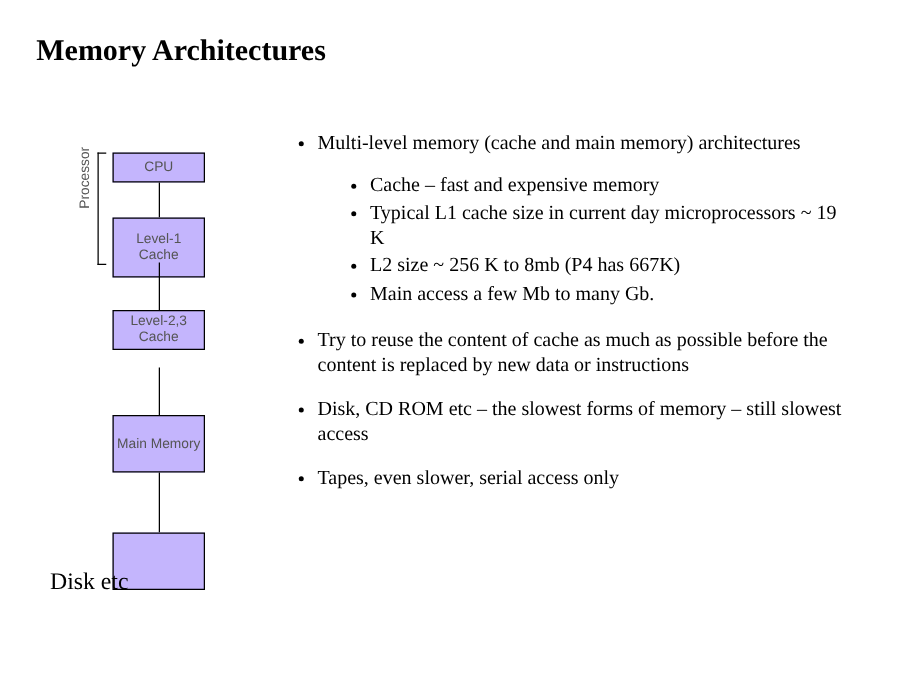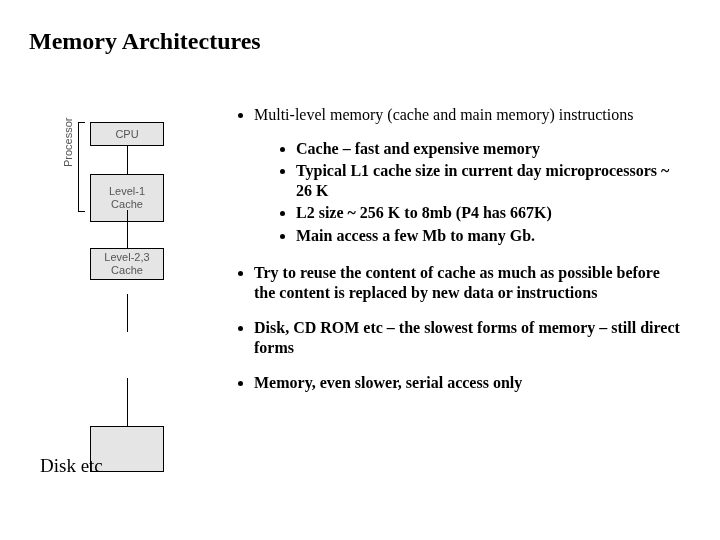--- a/index.html
+++ b/index.html
@@ -60,21 +60,21 @@
     text-align: center;
     font-family: Arial, sans-serif;
     font-size: 11px;
     line-height: 1.15;
     color: #555;
     display: flex;
     align-items: center;
     justify-content: center;
     padding: 2px 0;
     box-sizing: border-box;
-    background: #e5e5e5;
+    background: #c4b5fd;
   }
   .conn {
     position: absolute;
     left: 39px;
     width: 0;
     border-left: 1px solid #000;
   }
   .b-cpu  { top: 0;   height: 24px; }
   .c1     { top: 24px; height: 28px; }
   .b-l1   { top: 52px; height: 48px; }
@@ -110,54 +110,53 @@
     line-height: 1.22;
   }
   ul.inner {
     list-style: disc;
     margin: 14px 0 18px 0;
     padding-left: 42px;
   }
   ul.inner > li {
     margin-bottom: 3px;
     line-height: 1.22;
-    font-weight: bold;
   }
   li.spaced {
     margin-top: 16px;
-    font-weight: bold;
   }
 </style>
 </head>
 <body>
 
 <div class="title">Memory Architectures</div>
 
 <div class="diagram">
   <div class="proc-bracket"></div>
   <div class="proc-label">Processor</div>
 
   <div class="box b-cpu">CPU</div>
   <div class="conn c1"></div>
   <div class="box b-l1">Level-1<br>Cache</div>
   <div class="conn c2"></div>
   <div class="box b-l23">Level-2,3<br>Cache</div>
   <div class="conn c3"></div>
+  <div class="box b-mm">Main Memory</div>
   <div class="conn c4"></div>
   <div class="box b-disk"></div>
 </div>
 
 <div class="disk-label">Disk etc</div>
 
 <div class="content">
   <ul class="outer">
-    <li>Multi-level memory (cache and main memory) instructions</li>
+    <li>Multi-level memory (cache and main memory) architectures</li>
     <ul class="inner">
       <li>Cache – fast and expensive memory</li>
-      <li>Typical L1 cache size in current day microprocessors ~ 26 K</li>
+      <li>Typical L1 cache size in current day microprocessors ~ 19 K</li>
       <li>L2 size ~ 256 K to 8mb (P4 has 667K)</li>
       <li>Main access a few Mb to many Gb.</li>
     </ul>
     <li class="spaced">Try to reuse the content of cache as much as possible before the content is replaced by new data or instructions</li>
-    <li class="spaced">Disk, CD ROM etc – the slowest forms of memory – still direct forms</li>
-    <li class="spaced">Memory, even slower, serial access only</li>
+    <li class="spaced">Disk, CD ROM etc – the slowest forms of memory – still slowest access</li>
+    <li class="spaced">Tapes, even slower, serial access only</li>
   </ul>
 </div>
 
 </body></html>

